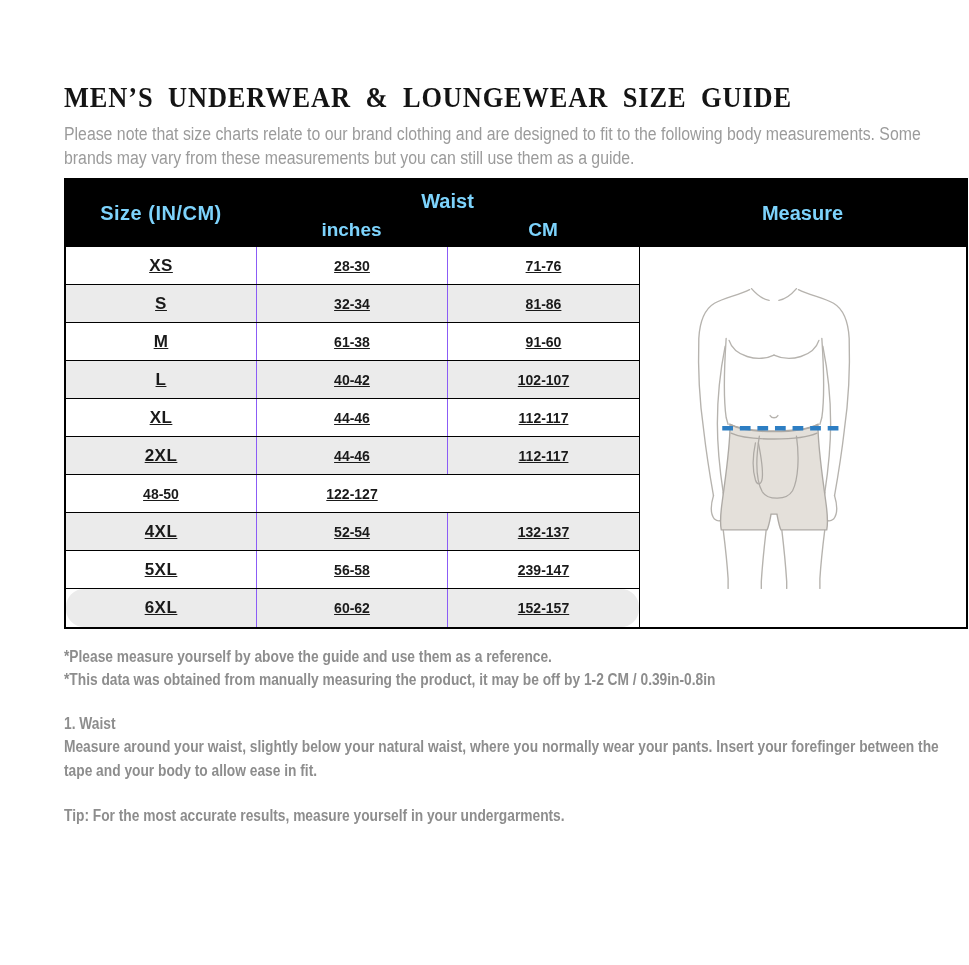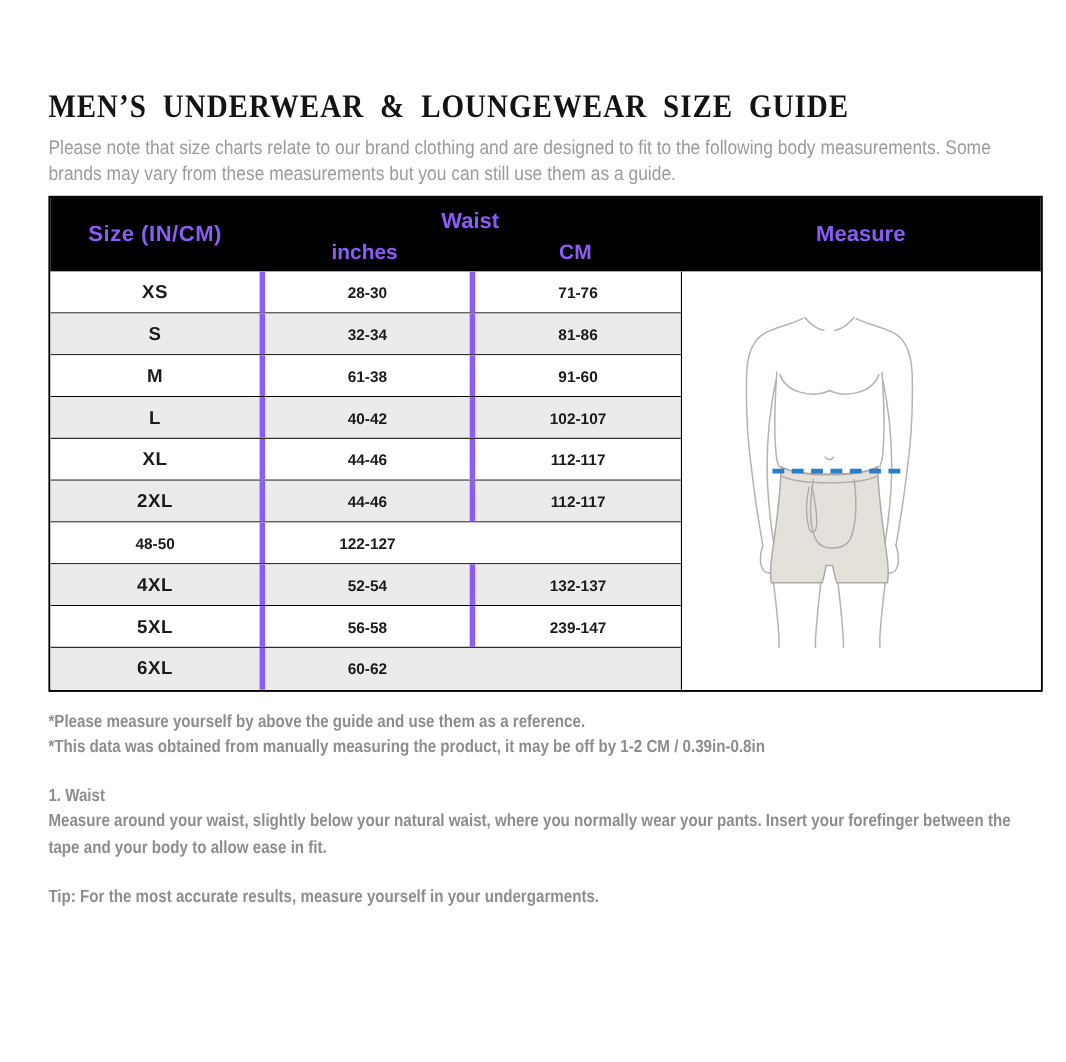--- a/index.html
+++ b/index.html
@@ -2,21 +2,21 @@
 <html><head>
 <meta charset="utf-8">
 <style>
   html, body { margin:0; padding:0; overflow:hidden; }
   body {
     width:969px; height:965px; background:#ffffff;
     font-family:"Liberation Sans", sans-serif;
     color:#1a1a1a;
   }
   .page { position:relative; width:969px; height:965px; }
-  .content { padding-left:44px; }
+  .content { padding-left:64px; }
 
   
   .title {
     margin:0; padding-top:82px; line-height:30px;
     font-family:"Liberation Serif", serif;
     font-size:30px; font-weight:700; color:#141414;
     letter-spacing:1px; word-spacing:8px; white-space:nowrap;
     transform:scaleX(0.88); transform-origin:left center;
   }
 
@@ -28,41 +28,41 @@
   }
 
   
   .size-table {
     margin-top:8px; width:904px; box-sizing:border-box;
     border:2px solid #000;
   }
   .thead {
     display:grid; grid-template-columns:190px 383px 1fr;
     grid-template-rows:33px 34px; height:67px;
-    background:#000; color:#8b5cf6; font-weight:700;
+    background:#000; color:#7dd3fc; font-weight:700;
   }
   .h-size   { grid-column:1; grid-row:1/3; display:flex; align-items:center; justify-content:center; font-size:20px; letter-spacing:.5px; }
   .h-waist  { grid-column:2; grid-row:1; display:flex; align-items:flex-end; justify-content:center; font-size:20px; }
   .h-sub    { grid-column:2; grid-row:2; display:flex;align-items:center; }
   .h-sub span { display:flex; align-items:center; justify-content:center; font-size:19px; }
   .h-inches { width:191px; }
   .h-cm     { width:192px; }
   .h-measure{ grid-column:3; grid-row:1/3; display:flex; align-items:center; justify-content:center; font-size:20px; }
 
   .tbody { display:flex; background:#fff; }
   .rows  { width:573px; }
   .row {
     display:grid; grid-template-columns:190px 191px 192px;
     height:38px; box-sizing:border-box; align-items:center;
     border-bottom:1px solid #000; background:#fff;
   }
-  .row:last-child { border-bottom:none; }
+  .row:last-child { border-bottom:none;border-radius:18px; }
   .row:nth-child(even) { background:#ebebeb; }
-  .cell { text-align:left; font-weight:700; font-size:14px; box-sizing:border-box; height:100%; display:flex; align-items:center; justify-content:center; }
-  .cell + .cell { border-left:5px solid #8b5cf6; }
+  .cell { text-align:left; font-weight:700; font-size:14px; box-sizing:border-box; height:100%; display:flex; align-items:center; justify-content:center;text-decoration:underline; }
+  .cell + .cell { border-left:1px solid #8b5cf6; }
   .cell.size { font-size:17px; letter-spacing:.5px; }
 
   .measure-cell {
     flex:1; border-left:1px solid #000; background:#fff;
     display:flex; align-items:flex-start; justify-content:flex-start;
     padding:37px 0 0 51px; box-sizing:border-box;
   }
 
   
   .note, .sec-head, .sec-body, .tip {
@@ -138,20 +138,21 @@
             <div class="cell">132-137</div>
           </div>
           <div class="row">
             <div class="cell size">5XL</div>
             <div class="cell">56-58</div>
             <div class="cell">239-147</div>
           </div>
           <div class="row">
             <div class="cell size">6XL</div>
             <div class="cell">60-62</div>
+            <div class="cell">152-157</div>
           </div>
         </div>
 
         <div class="measure-cell">
           <svg width="166" height="310" viewBox="0 0 170 310" xmlns="http://www.w3.org/2000/svg">
             <g fill="none" stroke="#b6b3ae" stroke-width="1.4" stroke-linecap="round">
 
               <path d="M62,1 C68,8 74,12 80,13"></path>
               <path d="M108,1 C102,8 96,12 90,13"></path>
 

